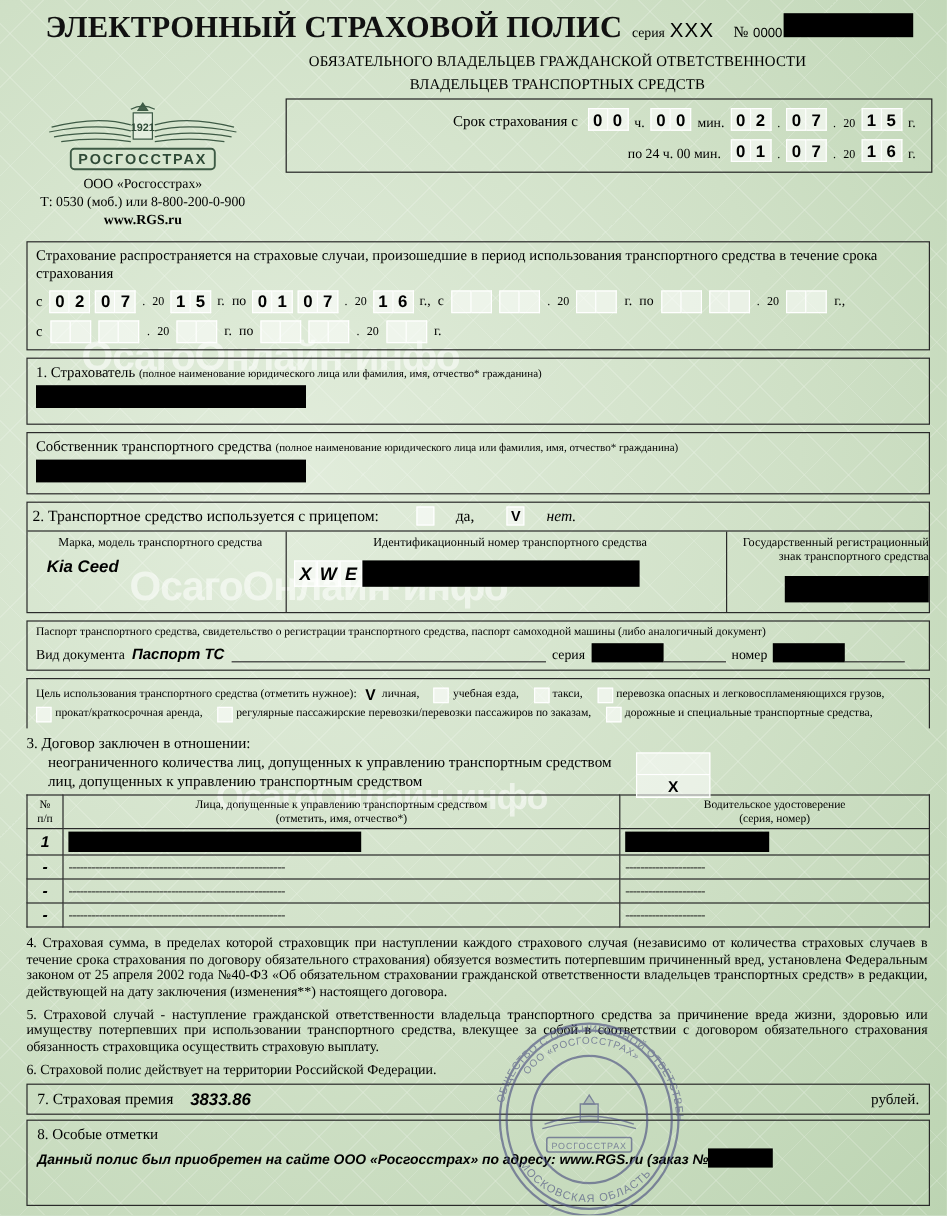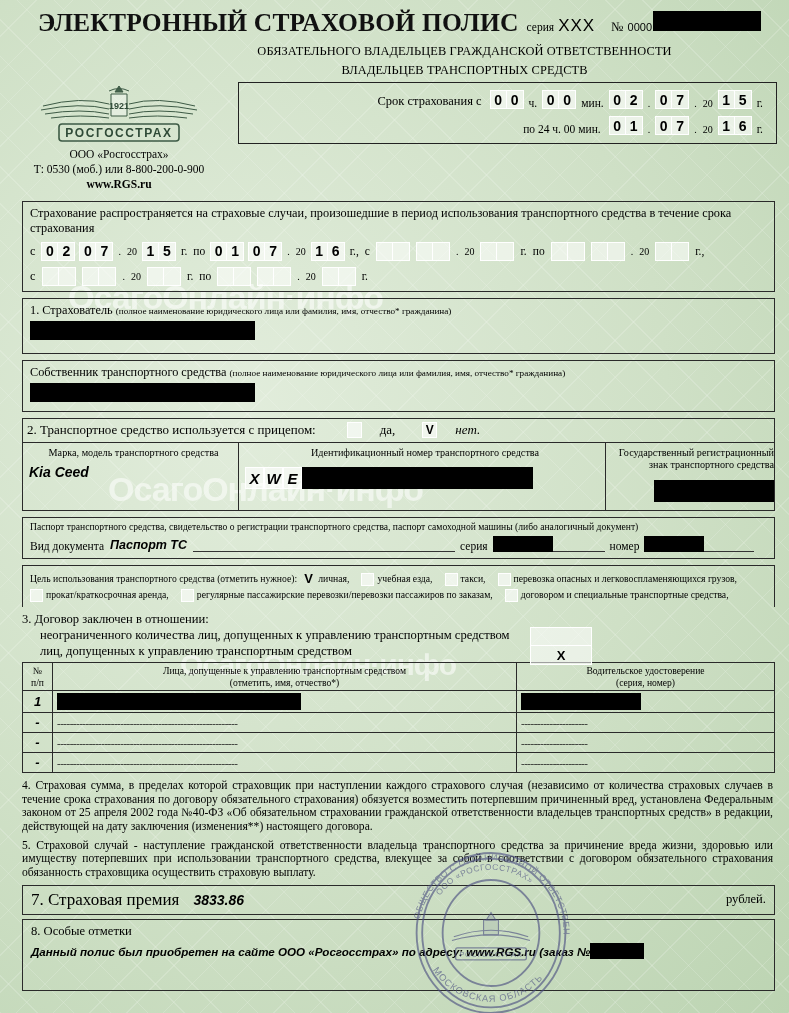--- a/index.html
+++ b/index.html
@@ -96,21 +96,21 @@
   .chk { width:15px;height:16px;border:1.2px solid #fff;background:rgba(255,255,255,.6);
          display:inline-flex;align-items:center;justify-content:center;
          font-family:"Liberation Sans",sans-serif;font-weight:bold;font-size:12px;}
   .veh-grid { display:flex; border-top:1.2px solid #2a2a2a; }
   .veh-c { border-right:1.2px solid #2a2a2a; padding:4px 0 8px 6px; }
   .veh-c:last-child { border-right:0;text-align:right; }
   .veh-c1 { width:216px; text-align:center; }
   .veh-c2 { flex:1; text-align:center; }
   .veh-c3 { width:168px; text-align:center; }
   .veh-h { font-size:10.2px; line-height:1.25; }
-  .veh-v { font-family:"Liberation Sans",sans-serif; font-weight:bold; font-style:italic; font-size:14px; margin-top:5px; text-align:left;}
+  .veh-v { font-family:"Liberation Sans",sans-serif; font-weight:bold; font-style:italic; font-size:14px; margin-top:5px; text-align:left;margin-left:10px;}
   .vin-row { display:flex; align-items:center; margin-top:8px; }
 
   .doc-hdr { font-size:9.6px; }
   .doc-row { display:flex; align-items:flex-end; font-size:11.5px; margin-top:4px; }
   .ul { border-bottom:1.1px solid #333; flex:1; height:15px; }
   .docval { font-family:"Liberation Sans",sans-serif; font-weight:bold; font-style:italic; font-size:12.5px; padding:0 6px;}
 
   
   .purp { font-size:9.7px; line-height:1.1; }
   .purp-line { display:flex; align-items:center; flex-wrap:nowrap; margin-top:3px; }
@@ -137,21 +137,21 @@
   .dtab td { height:20px; padding:2px 4px; }
   .rownum { text-align:center; font-family:"Liberation Sans",sans-serif; font-weight:bold; font-style:italic; font-size:13px;}
   .dash { font-size:11px; letter-spacing:-.5px; color:#1a1a1a; overflow:hidden; white-space:nowrap; }
 
   
   .legal { margin:6px 16px 0 22px; font-size:11.6px; line-height:1.18; text-align:justify; }
   .legal p { margin:0 0 5px 0; }
 
   
   .prem { border:1.4px solid #2a2a2a; margin:4px 14px 0 22px; padding:4px 8px; display:flex; align-items:center; }
-  .prem-lbl { font-size:17px; }
+  .prem-lbl { font-size:13px; }
   .prem-val { font-family:"Liberation Sans",sans-serif; font-weight:bold; font-style:italic; font-size:14px; margin-left:14px;}
   .prem-rub { margin-left:auto; font-size:12.6px; }
 
   .marks { border:1.4px solid #2a2a2a; margin:4px 14px 0 22px; padding:4px 8px 4px 8px; height:72px;}
   .marks-t { font-size:12.6px; }
   .marks-v { font-family:"Liberation Sans",sans-serif; font-weight:bold; font-style:italic; font-size:11.6px; margin-top:4px; white-space:nowrap;}
 
   
   .stamp { position:absolute; left:398px; top:840px; width:186px; height:186px; z-index:4; opacity:.62; pointer-events:none;}
 </style>
@@ -439,21 +439,21 @@
           <span style="margin-right:12px;">такси,</span>
           <span class="pchk"></span>
           <span>перевозка опасных и легковоспламеняющихся грузов,</span>
         </div>
         <div class="purp-line">
           <span class="pchk"></span>
           <span style="margin-right:12px;">прокат/краткосрочная аренда,</span>
           <span class="pchk"></span>
           <span style="margin-right:12px;">регулярные пассажирские перевозки/перевозки пассажиров по заказам,</span>
           <span class="pchk"></span>
-          <span>договором и специальные транспортные средства,</span>
+          <span>дорожные и специальные транспортные средства,</span>
         </div>
       </div>
     </div>
 
     <div class="s3">
       <div class="l1">3. Договор заключен в отношении:</div>
       <div class="l2">неограниченного количества лиц, допущенных к управлению транспортным средством</div>
       <div class="l3">лиц, допущенных к управлению транспортным средством</div>
       <div class="s3box">
         <div class="bx"></div>
@@ -500,20 +500,21 @@
         <td class="rownum">-</td>
         <td class="dash">---------------------------------------------------------</td>
         <td class="dash">---------------------</td>
       </tr>
     </tbody>
       </table>
 
     <div class="legal">
       <p>4. Страховая сумма, в пределах которой страховщик при наступлении каждого страхового случая (независимо от количества страховых случаев в течение срока страхования по договору обязательного страхования) обязуется возместить потерпевшим причиненный вред, установлена Федеральным законом от 25 апреля 2002 года №40-ФЗ «Об обязательном страховании гражданской ответственности владельцев транспортных средств» в редакции, действующей на дату заключения (изменения**) настоящего договора.</p>
       <p>5. Страховой случай - наступление гражданской ответственности владельца транспортного средства за причинение вреда жизни, здоровью или имуществу потерпевших при использовании транспортного средства, влекущее за собой в соответствии с договором обязательного страхования обязанность страховщика осуществить страховую выплату.</p>
+      <p style="text-align:left;">6. Страховой полис действует на территории Российской Федерации.</p>
     </div>
 
     <div class="prem">
       <span class="prem-lbl">7. Страховая премия</span>
       <span class="prem-val">3833.86</span>
       <span class="prem-rub">рублей.</span>
     </div>
 
     <div class="marks">
       <div class="marks-t">8. Особые отметки</div>

